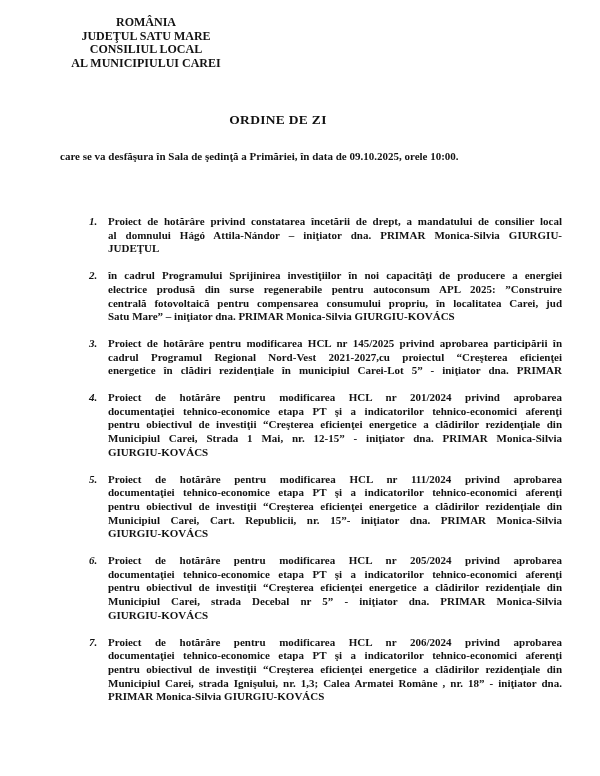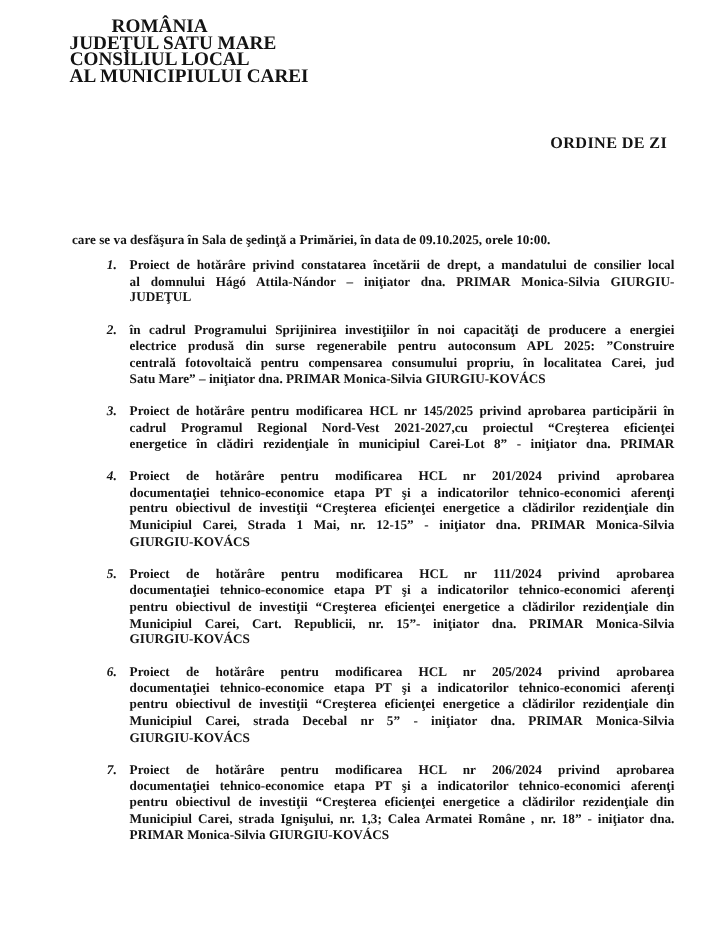--- a/index.html
+++ b/index.html
@@ -9,33 +9,33 @@
     height: 776px;
     position: relative;
     overflow: hidden;
     font-family: "Liberation Serif", "DejaVu Serif", serif;
     font-weight: 700;
     color: #131313;
   }
   .letterhead {
     position: absolute;
     top: 16px;
-    left: 58px;
+    left: 71px;
     width: 150px;
     text-align: center;
-    font-size: 16px;
+    font-size: 12px;
     line-height: 13.6px;
     white-space: nowrap;
   }
   .doc-title-wrap {
     position: absolute;
     top: 110px;
     left: 0;
     width: 556px;
-    text-align: right;
+    text-align: center;
     text-decoration: underline;
   }
   .doc-title {
     font-size: 13.5px;
     letter-spacing: 0.3px;
     display: inline-block;
   }
   .intro {
     position: absolute;
     top: 149px;
@@ -45,21 +45,20 @@
     line-height: 14.3px;
   }
   .intro-line-1 {
     text-indent: 48px;
     text-align: justify;
     text-align-last: justify;
     text-justify: inter-word;
   }
   .intro-line-2 {
     text-align: left;
-    margin-top: 44px;
   }
   .agenda {
     position: absolute;
     top: 215px;
     left: 60px;
     width: 502px;
     list-style: none;
     font-size: 11px;
     line-height: 13.7px;
   }
@@ -114,21 +113,21 @@
       <span class="item-number">2.</span>
       <div class="item-line">în cadrul Programului Sprijinirea investiţiilor în noi capacităţi de producere a energiei</div>
       <div class="item-line">electrice produsă din surse regenerabile pentru autoconsum APL 2025: ”Construire</div>
       <div class="item-line">centrală fotovoltaică pentru compensarea consumului propriu, în localitatea Carei, jud</div>
       <div class="item-line last">Satu Mare” – iniţiator dna. PRIMAR Monica-Silvia GIURGIU-KOVÁCS</div>
     </li>
     <li class="agenda-item">
       <span class="item-number">3.</span>
       <div class="item-line">Proiect de hotărâre pentru modificarea HCL nr 145/2025 privind aprobarea participării în</div>
       <div class="item-line">cadrul Programul Regional Nord-Vest 2021-2027,cu proiectul “Creşterea eficienţei</div>
-      <div class="item-line">energetice în clădiri rezidenţiale în municipiul Carei-Lot 8” - iniţiator dna. PRIMAR</div>
+      <div class="item-line">energetice în clădiri rezidenţiale în municipiul Carei-Lot 5” - iniţiator dna. PRIMAR</div>
     </li>
     <li class="agenda-item">
       <span class="item-number">4.</span>
       <div class="item-line">Proiect de hotărâre pentru modificarea HCL nr 201/2024 privind aprobarea</div>
       <div class="item-line">documentaţiei tehnico-economice etapa PT şi a indicatorilor tehnico-economici aferenţi</div>
       <div class="item-line">pentru obiectivul de investiţii “Creşterea eficienţei energetice a clădirilor rezidenţiale din</div>
       <div class="item-line">Municipiul Carei, Strada 1 Mai, nr. 12-15” - iniţiator dna. PRIMAR Monica-Silvia</div>
       <div class="item-line last">GIURGIU-KOVÁCS</div>
     </li>
     <li class="agenda-item">

